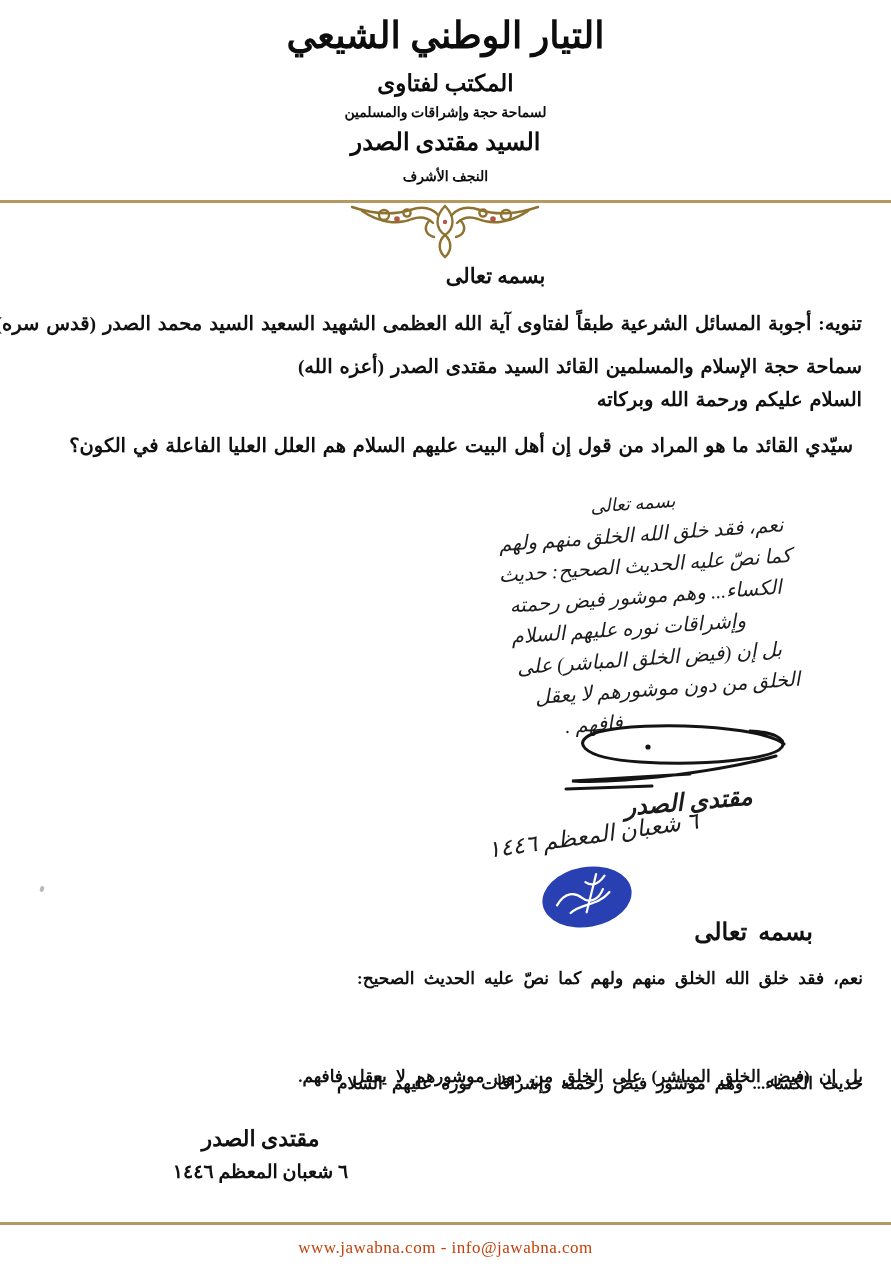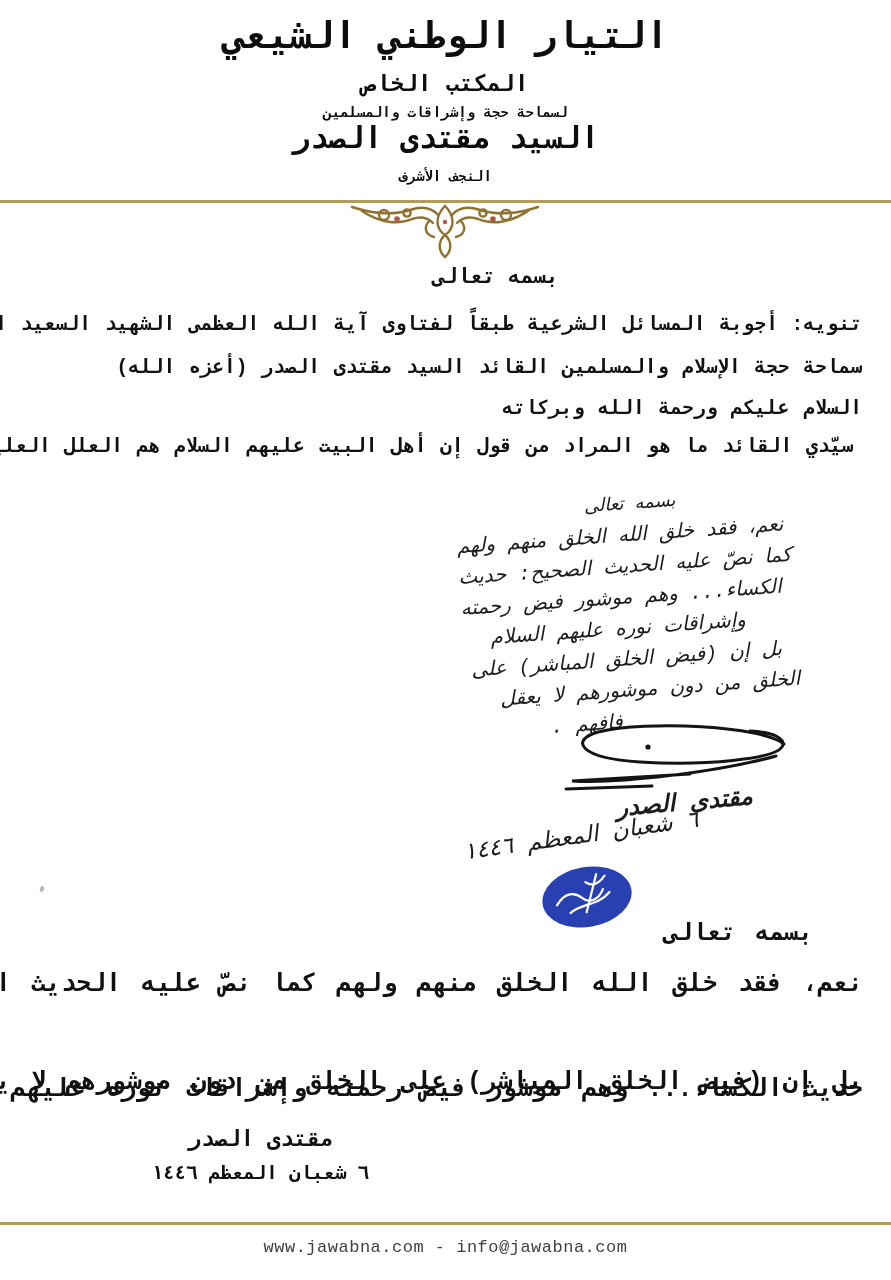--- a/index.html
+++ b/index.html
@@ -1,42 +1,42 @@
 <!DOCTYPE html>
 <html lang="ar"><head>
 <meta charset="utf-8">
 <style>
   html,body{margin:0;padding:0;background:#ffffff;}
   .page{
     position:relative;width:891px;height:1280px;background:#ffffff;
-    overflow:hidden;font-family:Liberation Mono, monospace;color:#111;border-radius:18px;
+    overflow:hidden;font-family:Liberation Serif, serif;color:#111;border-radius:18px;
   }
   .abs{position:absolute;}
   .ar{direction:rtl;unicode-bidi:plaintext;}
   .center{left:0;right:0;text-align:center;}
   
   .lh{font-weight:bold;color:#0d0d0d;}
   .lh-org{top:14px;font-size:37px;letter-spacing:-1px;}
   .lh-office{top:70px;font-size:23px;}
   .lh-eminence{top:104px;font-size:14px;}
-  .lh-name{top:120px;font-size:30px;}
+  .lh-name{top:128px;font-size:24px;}
   .lh-city{top:168px;font-size:14px;}
   
   .rule{left:0;width:891px;height:3px;background:#b49a60;}
   .rule-top{top:200px;}
   .rule-bottom{top:1222px;}
   .ornament{top:202px;left:350px;}
   
   .basmala-top{top:264px;font-size:21px;font-weight:bold;text-align:center;transform:translateX(50px);}
   .basmala-answer{top:918px;right:78px;font-size:24px;font-weight:bold;word-spacing:5px;}
   
   .q-line{right:29px;font-size:19.5px;font-weight:bold;word-spacing:2px;white-space:nowrap;}
   .q1{top:312px;}
   .q2{top:355px;}
-  .q3{top:396px;}
+  .q3{top:388px;}
   .q4{top:434px;right:38px;}
   
   .hw-block{
     top:478px;right:105px;width:460px;text-align:right;
     transform:rotate(-4deg);transform-origin:top right;
     font-style:italic;font-size:20px;line-height:31px;color:#1c1c1c;
   }
   .hw-line{white-space:nowrap;}
   .hw-l0{margin-left:0;padding-left:0;margin-right:0;transform:translateX(-112px);font-size:18px;}
   .hw-l1{transform:translateX(-6px);}
@@ -44,40 +44,40 @@
   .hw-l4{transform:translateX(-50px);}
   .hw-l5{transform:translateX(-16px);}
   .hw-l7{transform:translateX(-180px);}
   .hw-name{top:788px;right:138px;font-style:italic;font-size:24px;font-weight:bold;
     transform:rotate(-5deg);white-space:nowrap;color:#1c1c1c;}
   .hw-date{top:822px;right:192px;font-style:italic;font-size:23px;
     transform:rotate(-8deg);white-space:nowrap;color:#1c1c1c;}
   .sig-svg{top:716px;left:548px;}
   .stamp-svg{top:862px;left:538px;}
   
-  .a-line{right:28px;font-size:25px;font-weight:bold;word-spacing:5px;white-space:nowrap;}
+  .a-line{right:28px;font-size:17px;font-weight:bold;word-spacing:5px;white-space:nowrap;}
   .a1{top:968px;}
   .a2{top:1073px;}
   .a3{top:1066px;}
   
   .signoff{top:1126px;left:138px;width:245px;text-align:center;}
   .signoff-name{font-size:22px;font-weight:bold;}
   .signoff-date{font-size:19px;font-weight:bold;margin-top:8px;}
   
-  .footer-text{top:1238px;font-size:17px;color:#404040;letter-spacing:.5px;}
+  .footer-text{top:1238px;font-size:17px;color:#c2410c;letter-spacing:.5px;}
   .speck{top:886px;left:40px;width:4px;height:6px;background:#b9b9b9;border-radius:2px;transform:rotate(20deg);}
 </style>
 </head>
 <body>
 
 <div class="page">
 
   <header>
     <div class="abs center ar lh lh-org">التيار الوطني الشيعي</div>
-    <div class="abs center ar lh lh-office">المكتب الخاص</div>
+    <div class="abs center ar lh lh-office">المكتب لفتاوى</div>
     <div class="abs center ar lh lh-eminence">لسماحة حجة وإشراقات والمسلمين</div>
     <div class="abs center ar lh lh-name">السيد مقتدى الصدر</div>
     <div class="abs center ar lh lh-city">النجف الأشرف</div>
   </header>
 
   <div class="abs rule rule-top"></div>
   <div class="abs ornament">
     <svg width="190" height="58" viewBox="0 0 190 58">
       <g stroke="#8e7330" stroke-width="2.4" fill="none" stroke-linecap="round">
         <g id="wing">

